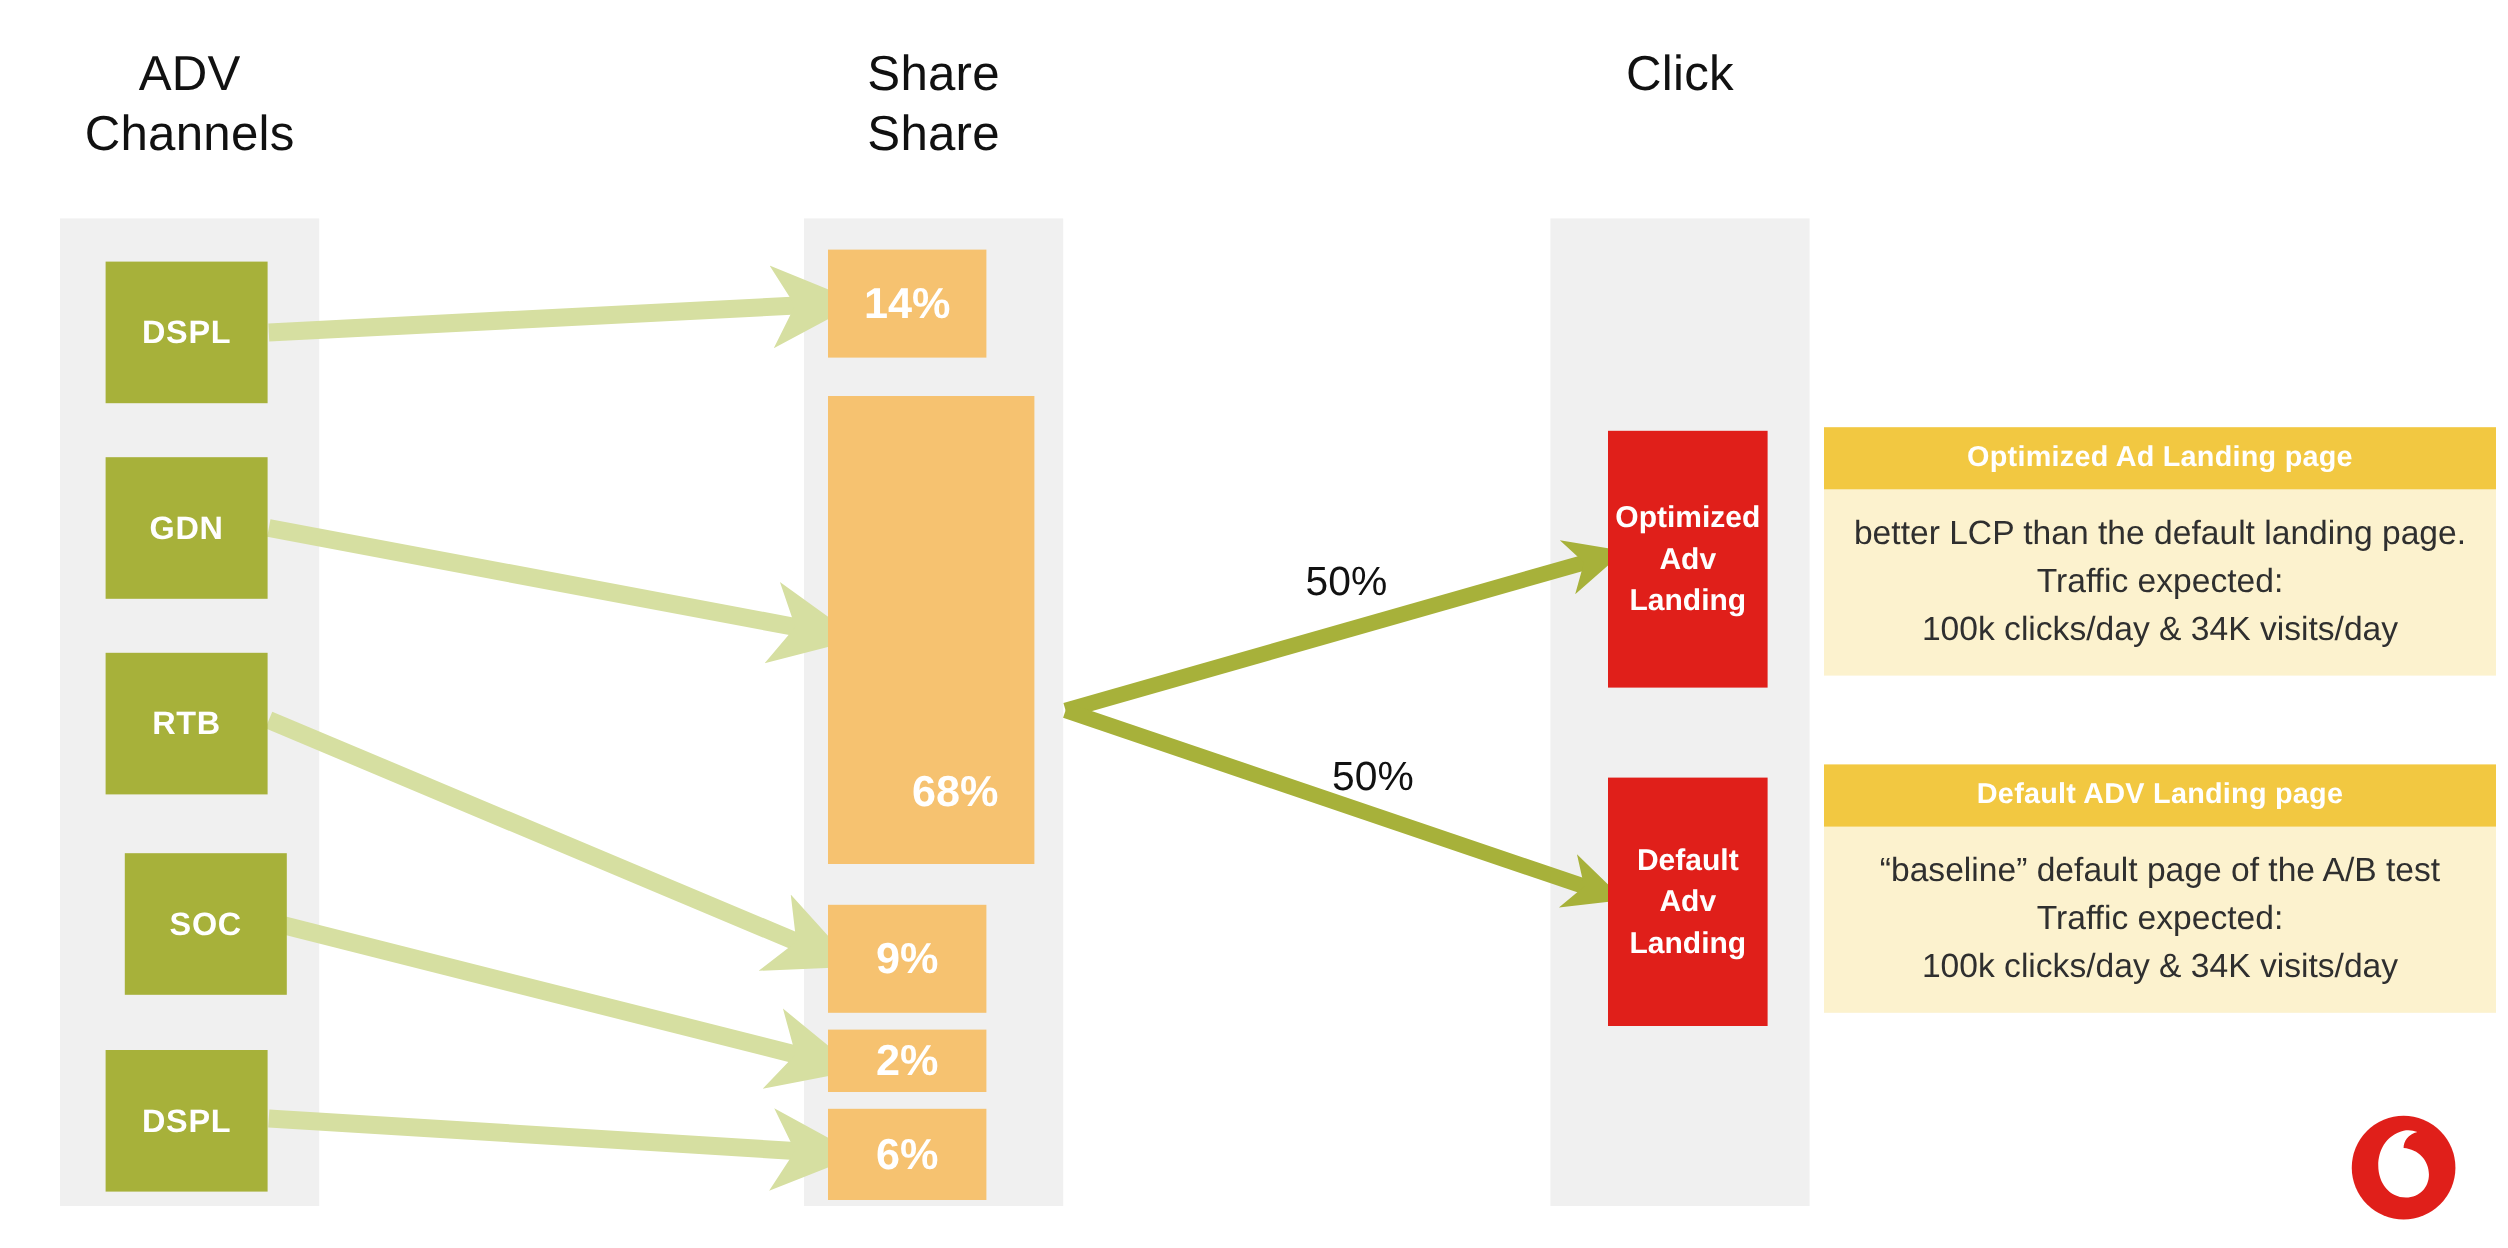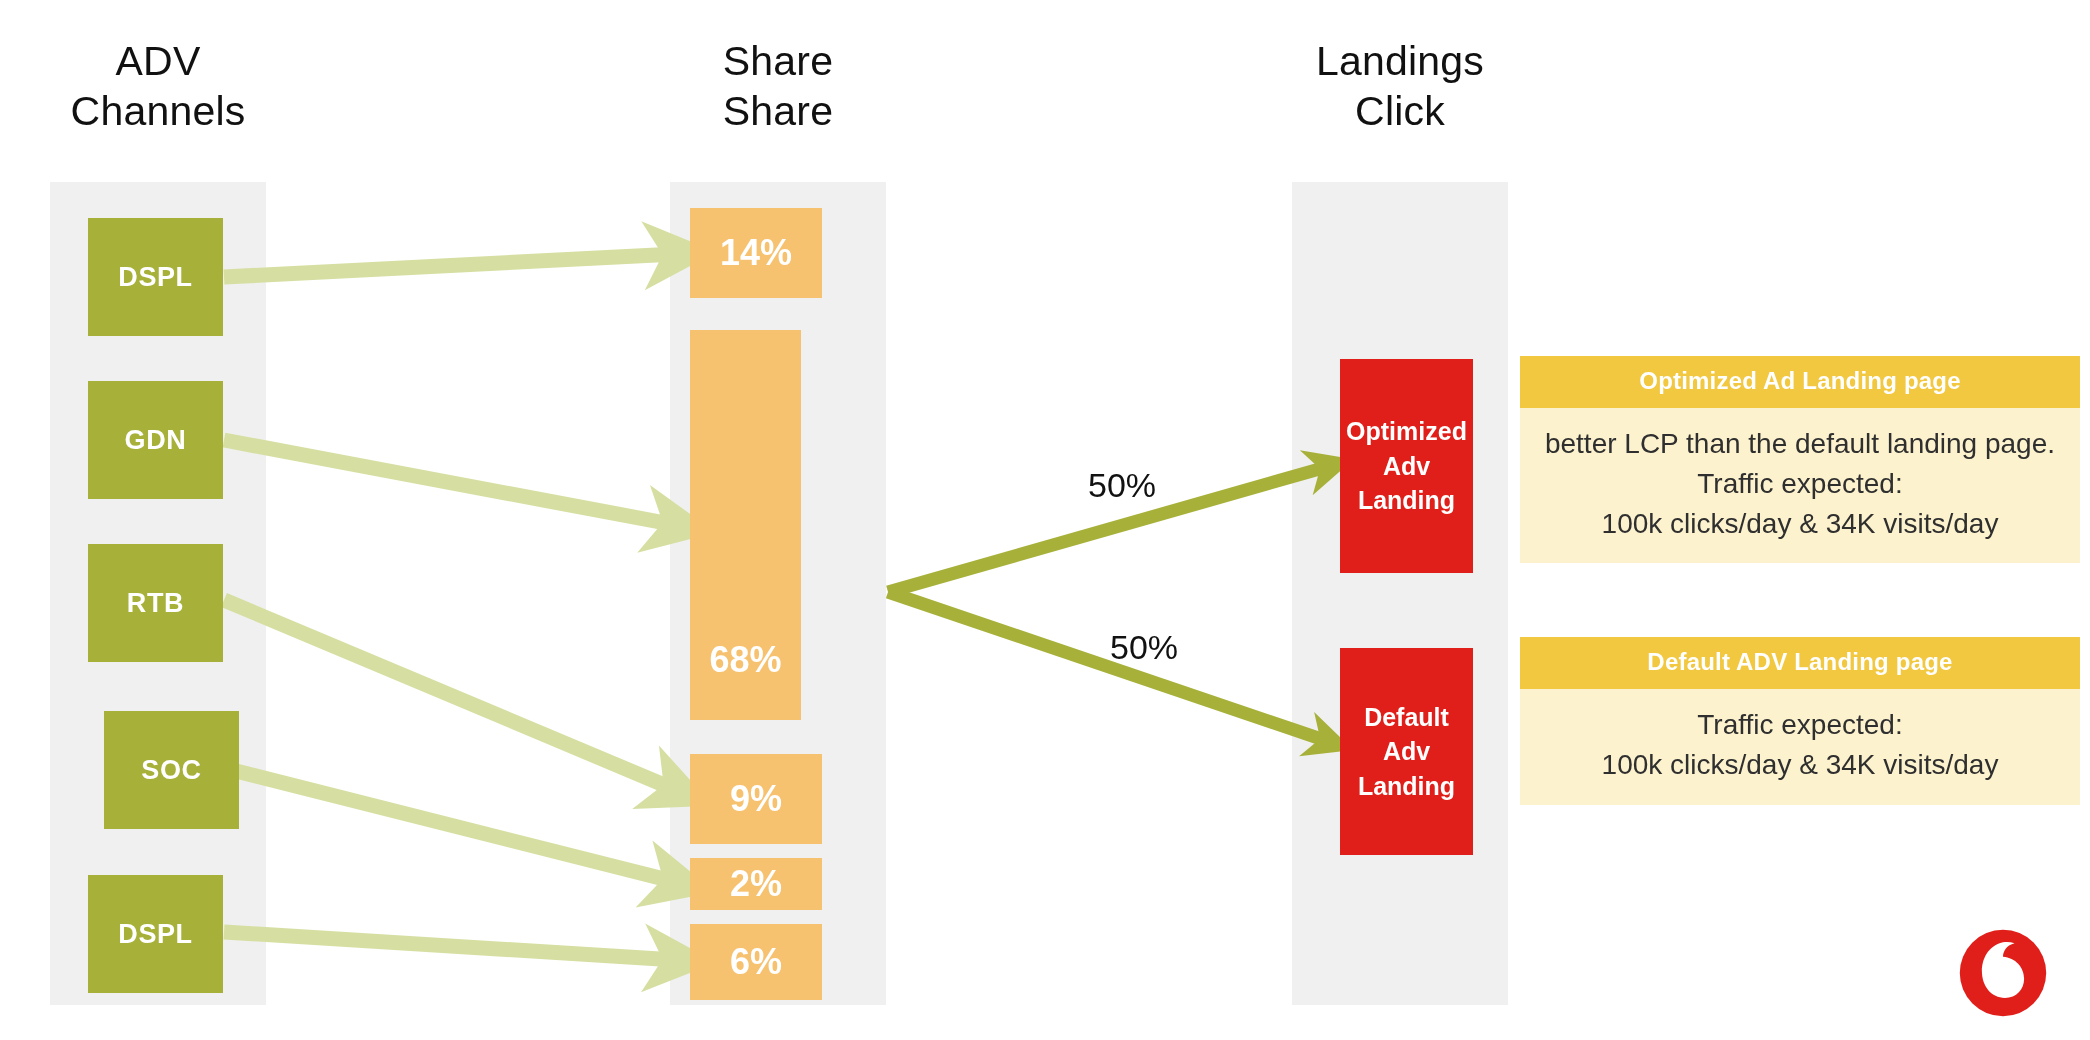--- a/index.html
+++ b/index.html
@@ -59,21 +59,20 @@
     <div>ADV</div>
     <div>Channels</div>
   </div>
 
   <div class="col-header" style="left:630px;top:36px;width:296px;">
     <div>Share</div>
     <div>Share</div>
   </div>
 
   <div class="col-header" style="left:1252px;top:36px;width:296px;">
-    <div>Landings</div>
     <div>Click</div>
   </div>
 
   <div class="grey-col" style="left:50px;top:182px;width:216px;height:823px;"></div>
   <div class="grey-col" style="left:670px;top:182px;width:216px;height:823px;"></div>
   <div class="grey-col" style="left:1292px;top:182px;width:216px;height:823px;"></div>
 
   <svg class="arrows" viewBox="0 0 2090 1040" xmlns="http://www.w3.org/2000/svg">
     <defs>
       <marker id="ah-light" markerWidth="5.2" markerHeight="5.2" refX="2.2" refY="2.6" orient="auto" markerUnits="strokeWidth">
@@ -124,21 +123,21 @@
   <div class="chan-box" style="left:104px;top:711px;width:135px;height:118px;">
     <span>SOC</span>
   </div>
   <div class="chan-box" style="left:88px;top:875px;width:135px;height:118px;">
     <span>DSPL</span>
   </div>
 
   <div class="share-bar" style="left:690px;top:208px;width:132px;height:90px;">
     <span>14%</span>
   </div>
-  <div class="share-bar tall" style="left:690px;top:330px;width:111px;height:390px;">
+  <div class="share-bar tall" style="left:690px;top:330px;width:132px;height:390px;padding-left:40px;">
     <span style="position:relative;top:135px;">68%</span>
   </div>
   <div class="share-bar" style="left:690px;top:754px;width:132px;height:90px;">
     <span>9%</span>
   </div>
   <div class="share-bar" style="left:690px;top:858px;width:132px;height:52px;">
     <span>2%</span>
   </div>
   <div class="share-bar" style="left:690px;top:924px;width:132px;height:76px;">
     <span>6%</span>
@@ -167,20 +166,21 @@
     <div class="info-body">
       <div>better LCP than the default landing page.</div>
       <div>Traffic expected:</div>
       <div>100k clicks/day  &amp; 34K visits/day</div>
     </div>
   </div>
 
   <div class="info-card" style="left:1520px;top:637px;">
     <div class="info-head">Default ADV Landing page</div>
     <div class="info-body">
+      <div>“baseline” default page of the A/B test</div>
       <div>Traffic expected:</div>
       <div>100k clicks/day  &amp; 34K visits/day</div>
     </div>
   </div>
 
   <div class="logo" style="left:1955px;top:925px;width:96px;height:96px;">
     <svg viewBox="0 0 100 100" width="96" height="96" xmlns="http://www.w3.org/2000/svg">
       <circle cx="50" cy="50" r="45" fill="#e01f1a"></circle>
       <path d="M50 18 C34 22 28 36 28 48 C28 64 38 76 52 76 C64 76 72 67 72 56
                C72 44 63 34 50 33 C50 27 54 21 62 19 C58 17.6 54 17.2 50 18 Z" fill="#ffffff"></path>

